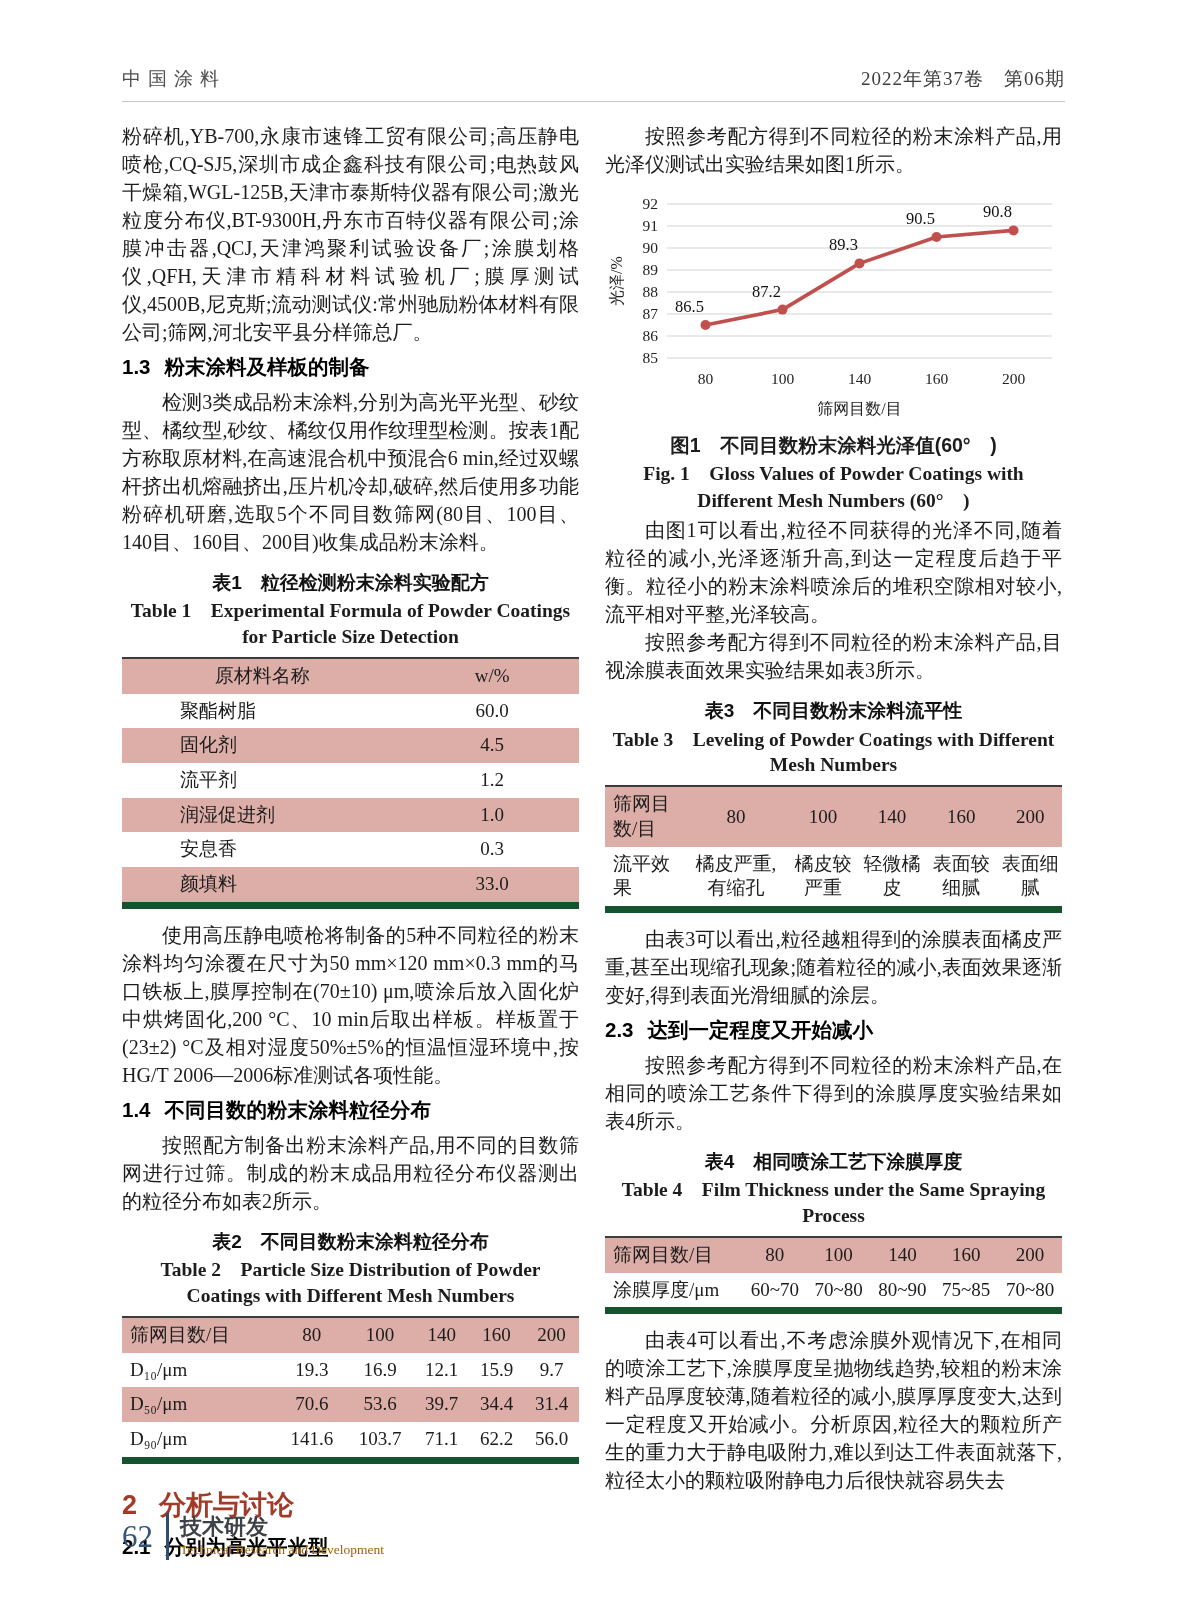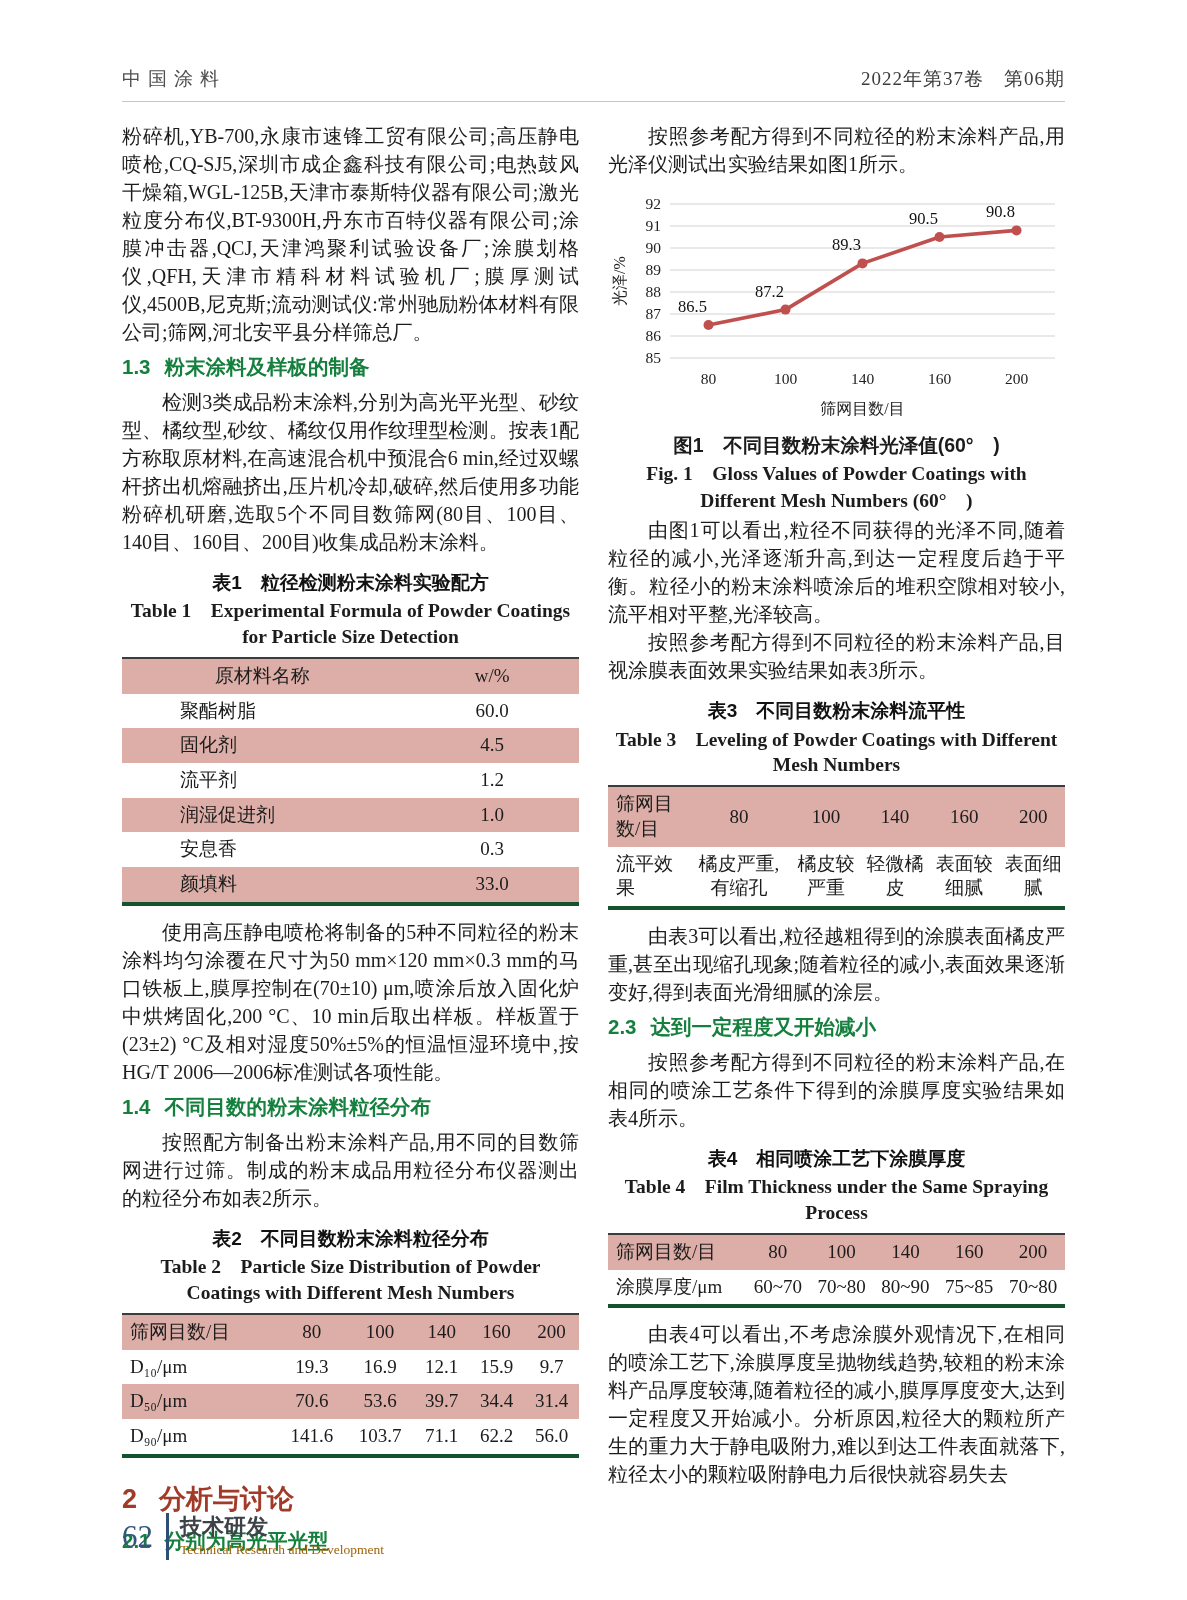--- a/index.html
+++ b/index.html
@@ -8,39 +8,39 @@
     box-sizing:border-box;padding:66px 122px 2px 122px;
     font-family:"Liberation Serif","DejaVu Serif",serif;color:#1c1c1c;
     overflow:hidden;
   }
   
   .page-header{display:flex;justify-content:space-between;align-items:flex-end;
     padding-bottom:9px;border-bottom:1px solid #c6c6c6;color:#4f4f4f;font-size:19px;}
   .journal-name{letter-spacing:7px;}
   .issue-info{letter-spacing:1px;color:#3d3d3d;}
   
-  .columns{display:flex;gap:26px;margin-top:20px;justify-content:space-between;}
+  .columns{display:flex;gap:26px;margin-top:20px;}
   .col{width:457px;}
   p.body{font-size:20px;line-height:28px;text-align:justify;margin:0;
     text-justify:inter-ideograph;}
   p.indent{text-indent:2em;}
   
   .h-sec{font-family:"Liberation Sans","DejaVu Sans",sans-serif;font-weight:bold;
-    font-size:20.5px;color:#15803d;margin:7px 0 6px 0;line-height:1.4;}
+    font-size:20.5px;color:#000000;margin:7px 0 6px 0;line-height:1.4;}
   .h-sec .num{margin-right:14px;}
   .h-big{font-family:"Liberation Sans","DejaVu Sans",sans-serif;font-weight:bold;
     font-size:27px;color:#a23a28;margin:24px 0 10px 0;line-height:1.3;}
   .h-big .num{margin-right:22px;}
   
   .tbl-block{margin:14px 0 12px 0;}
   .cap-cn{font-family:"Liberation Sans","DejaVu Sans",sans-serif;font-weight:bold;
     font-size:19px;color:#111;text-align:center;line-height:1.35;}
   .cap-en{font-weight:bold;font-size:19.5px;text-align:center;line-height:1.3;margin-top:3px;}
   table.data-tbl{width:100%;border-collapse:collapse;margin-top:8px;
-    border-top:2px solid #3c3c3c;border-bottom:4px solid #14532d;font-size:19px;}
+    border-top:2px solid #3c3c3c;border-bottom:7px solid #14532d;font-size:19px;}
   table.data-tbl th,table.data-tbl td{padding:5px 3px;text-align:center;
     font-weight:normal;line-height:1.3;vertical-align:middle;}
   tr.row-pink{background:#dcaea7;}
   table.data-tbl th.col-first,table.data-tbl td.col-first{text-align:left;padding-left:8px;}
   table.t1 col.c1{width:62%;}
   table.t1 th.col-first{text-align:center;padding-left:0;}
   table.t1 td.col-first{padding-left:58px;}
   table.t1 td:not(.col-first),table.t1 th:not(.col-first){text-align:center;}
   
   .figure{margin:10px 0 2px 0;}

